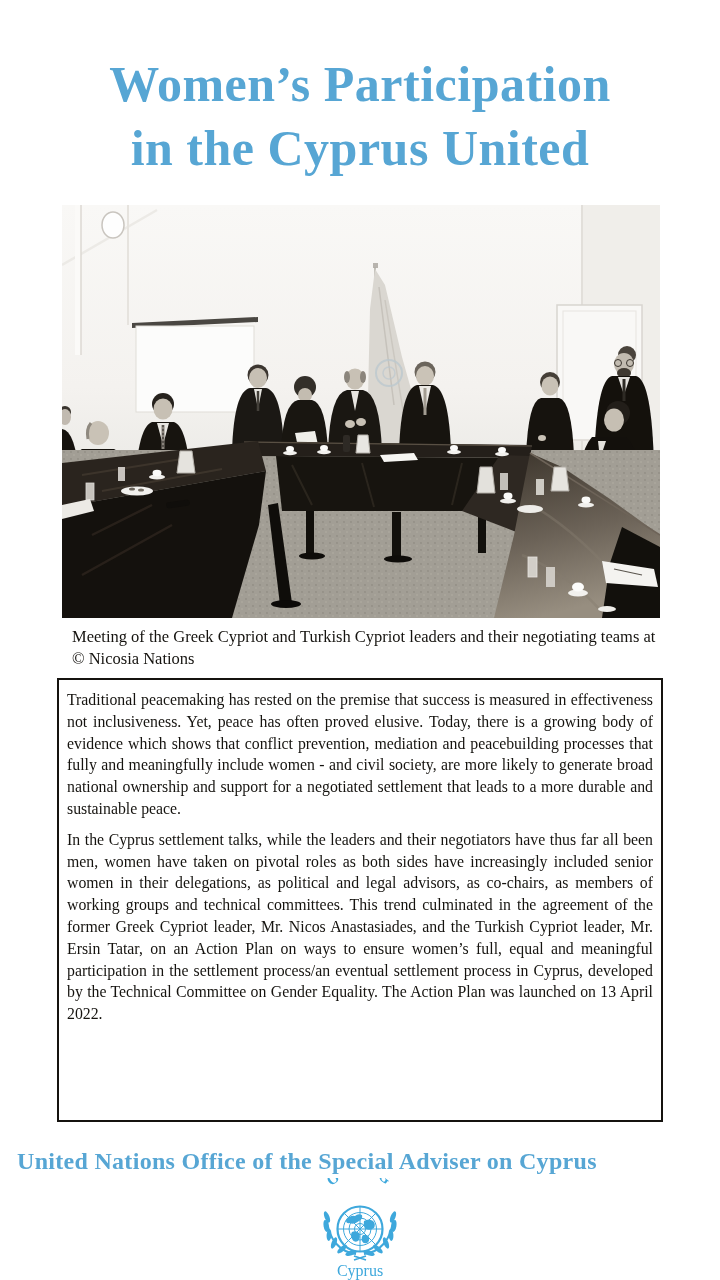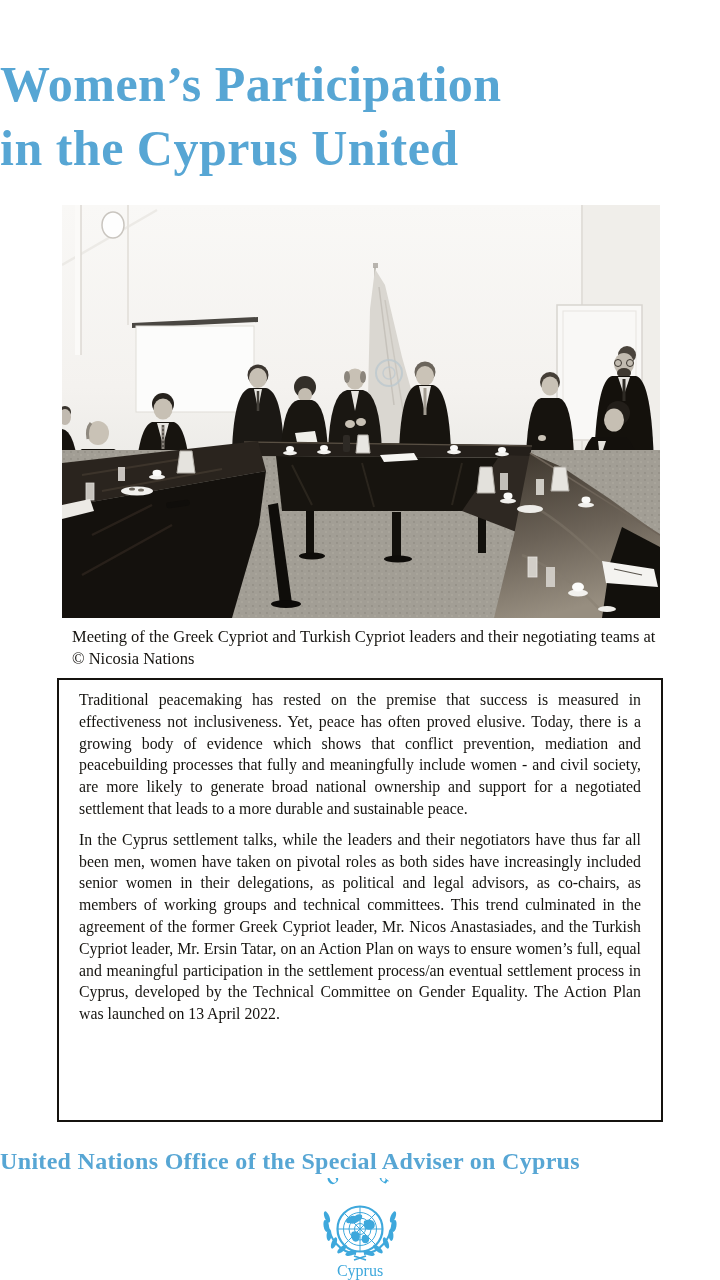--- a/index.html
+++ b/index.html
@@ -1,40 +1,40 @@
 <!DOCTYPE html>
 <html><head>
 <meta charset="utf-8">
 <style>
   html,body{margin:0;padding:0;background:#ffffff;}
   .page{
     position:relative;width:720px;height:1280px;background:#fff;overflow:hidden;
     font-family:"Liberation Serif","DejaVu Serif",serif;color:#15130f;
   }
   .title{
-    position:absolute;top:52px;left:0;width:720px;
+    position:absolute;top:52px;left:0;width:720px;text-align:center;
     font-size:50px;line-height:64px;font-weight:bold;color:#57A6D4;letter-spacing:.5px;
   }
   .photo-wrap{position:absolute;left:62px;top:205px;width:598px;height:413px;}
   .caption{
     position:absolute;left:72px;top:626px;width:598px;
     font-size:16.5px;line-height:22px;color:#15130f;
   }
   .caption-line2{display:flex;justify-content:space-between;}
   .textbox{
     position:absolute;left:57px;top:678px;width:606px;height:444px;
-    border:2px solid #15130f;box-sizing:border-box;padding:9px 20px;overflow:hidden;
+    border:2px solid #15130f;box-sizing:border-box;padding:9px 8px;overflow:hidden;
   }
   .textbox p{
     margin:0 0 9px 0;font-size:15.8px;line-height:21.8px;text-align:justify;
     text-justify:inter-word;color:#15130f;
   }
   .footer-org{
-    position:absolute;top:1146px;left:0;width:580px;text-align:center;
-    font-size:24px;line-height:30px;font-weight:bold;color:#57A6D4;letter-spacing:.3px;
+    position:absolute;top:1146px;left:0;width:580px;text-align:left;
+    font-size:24px;line-height:30px;font-weight:bold;color:#57A6D4;letter-spacing:.3px;padding-left:17px;
   }
   .logo{position:absolute;top:1178px;left:50%;transform:translateX(-50%);}
 </style>
 </head>
 <body>
 
 <div class="page">
 
   <div class="title">
     <div>Women’s Participation</div>

